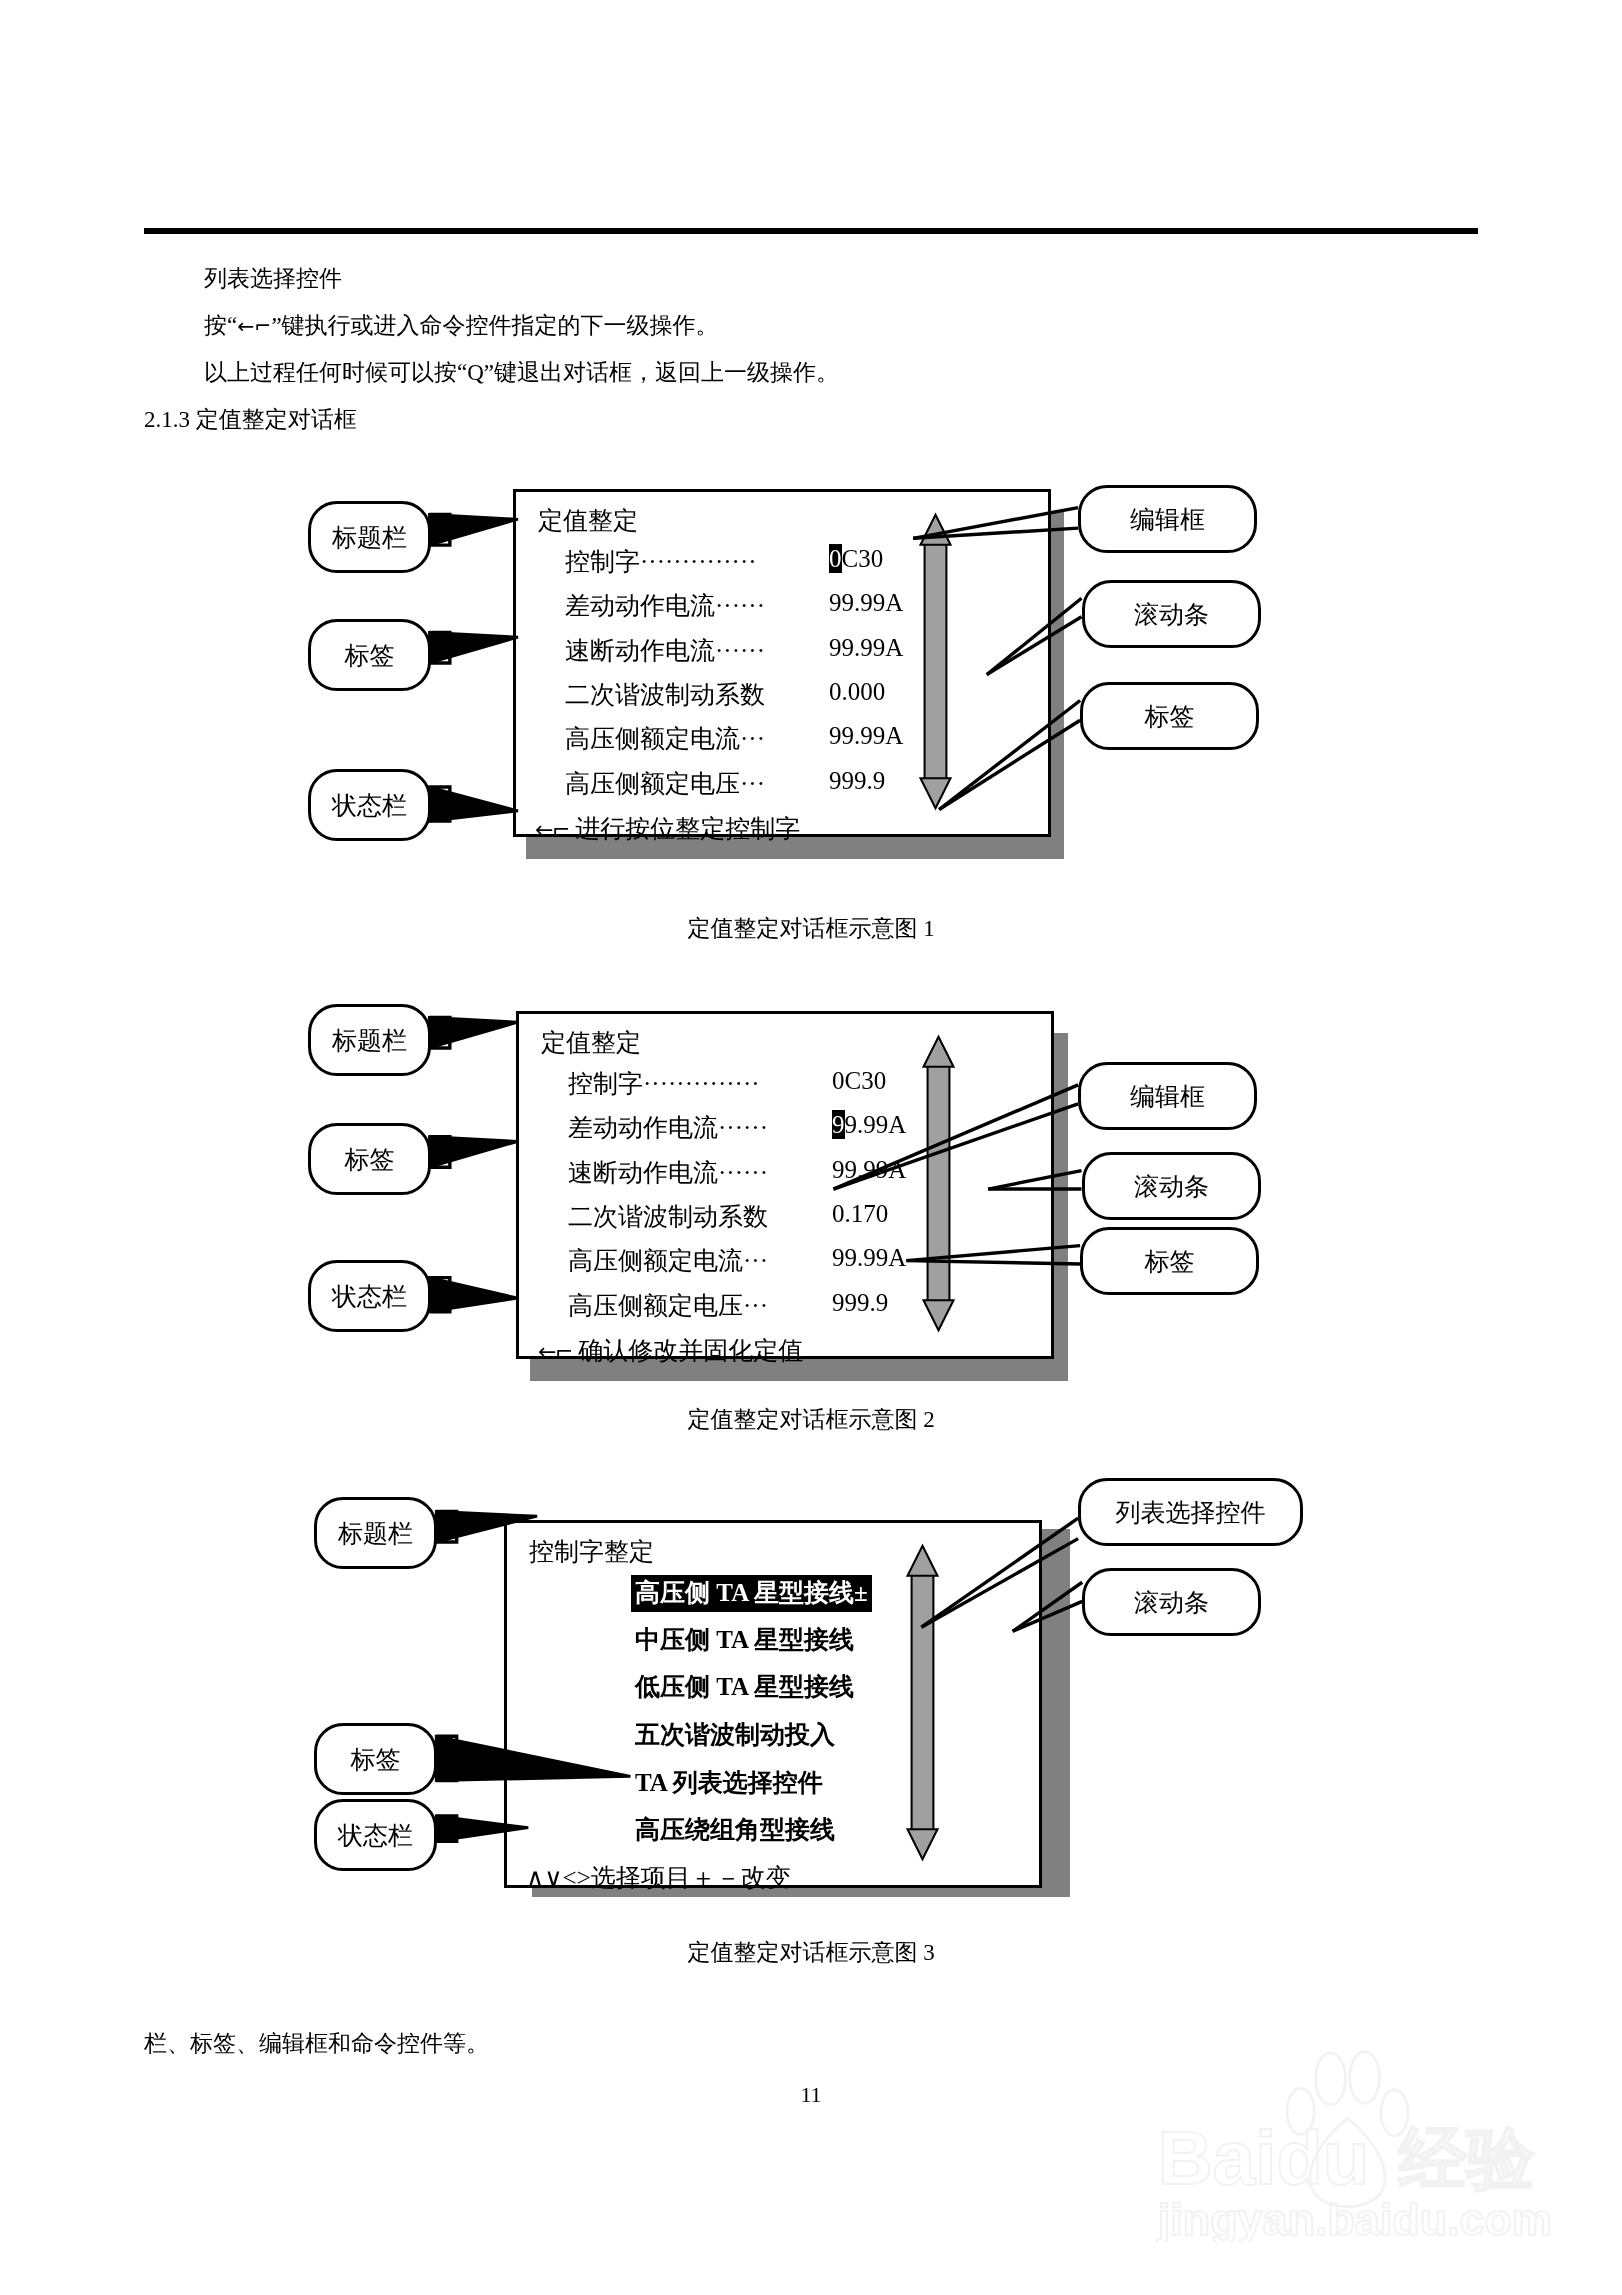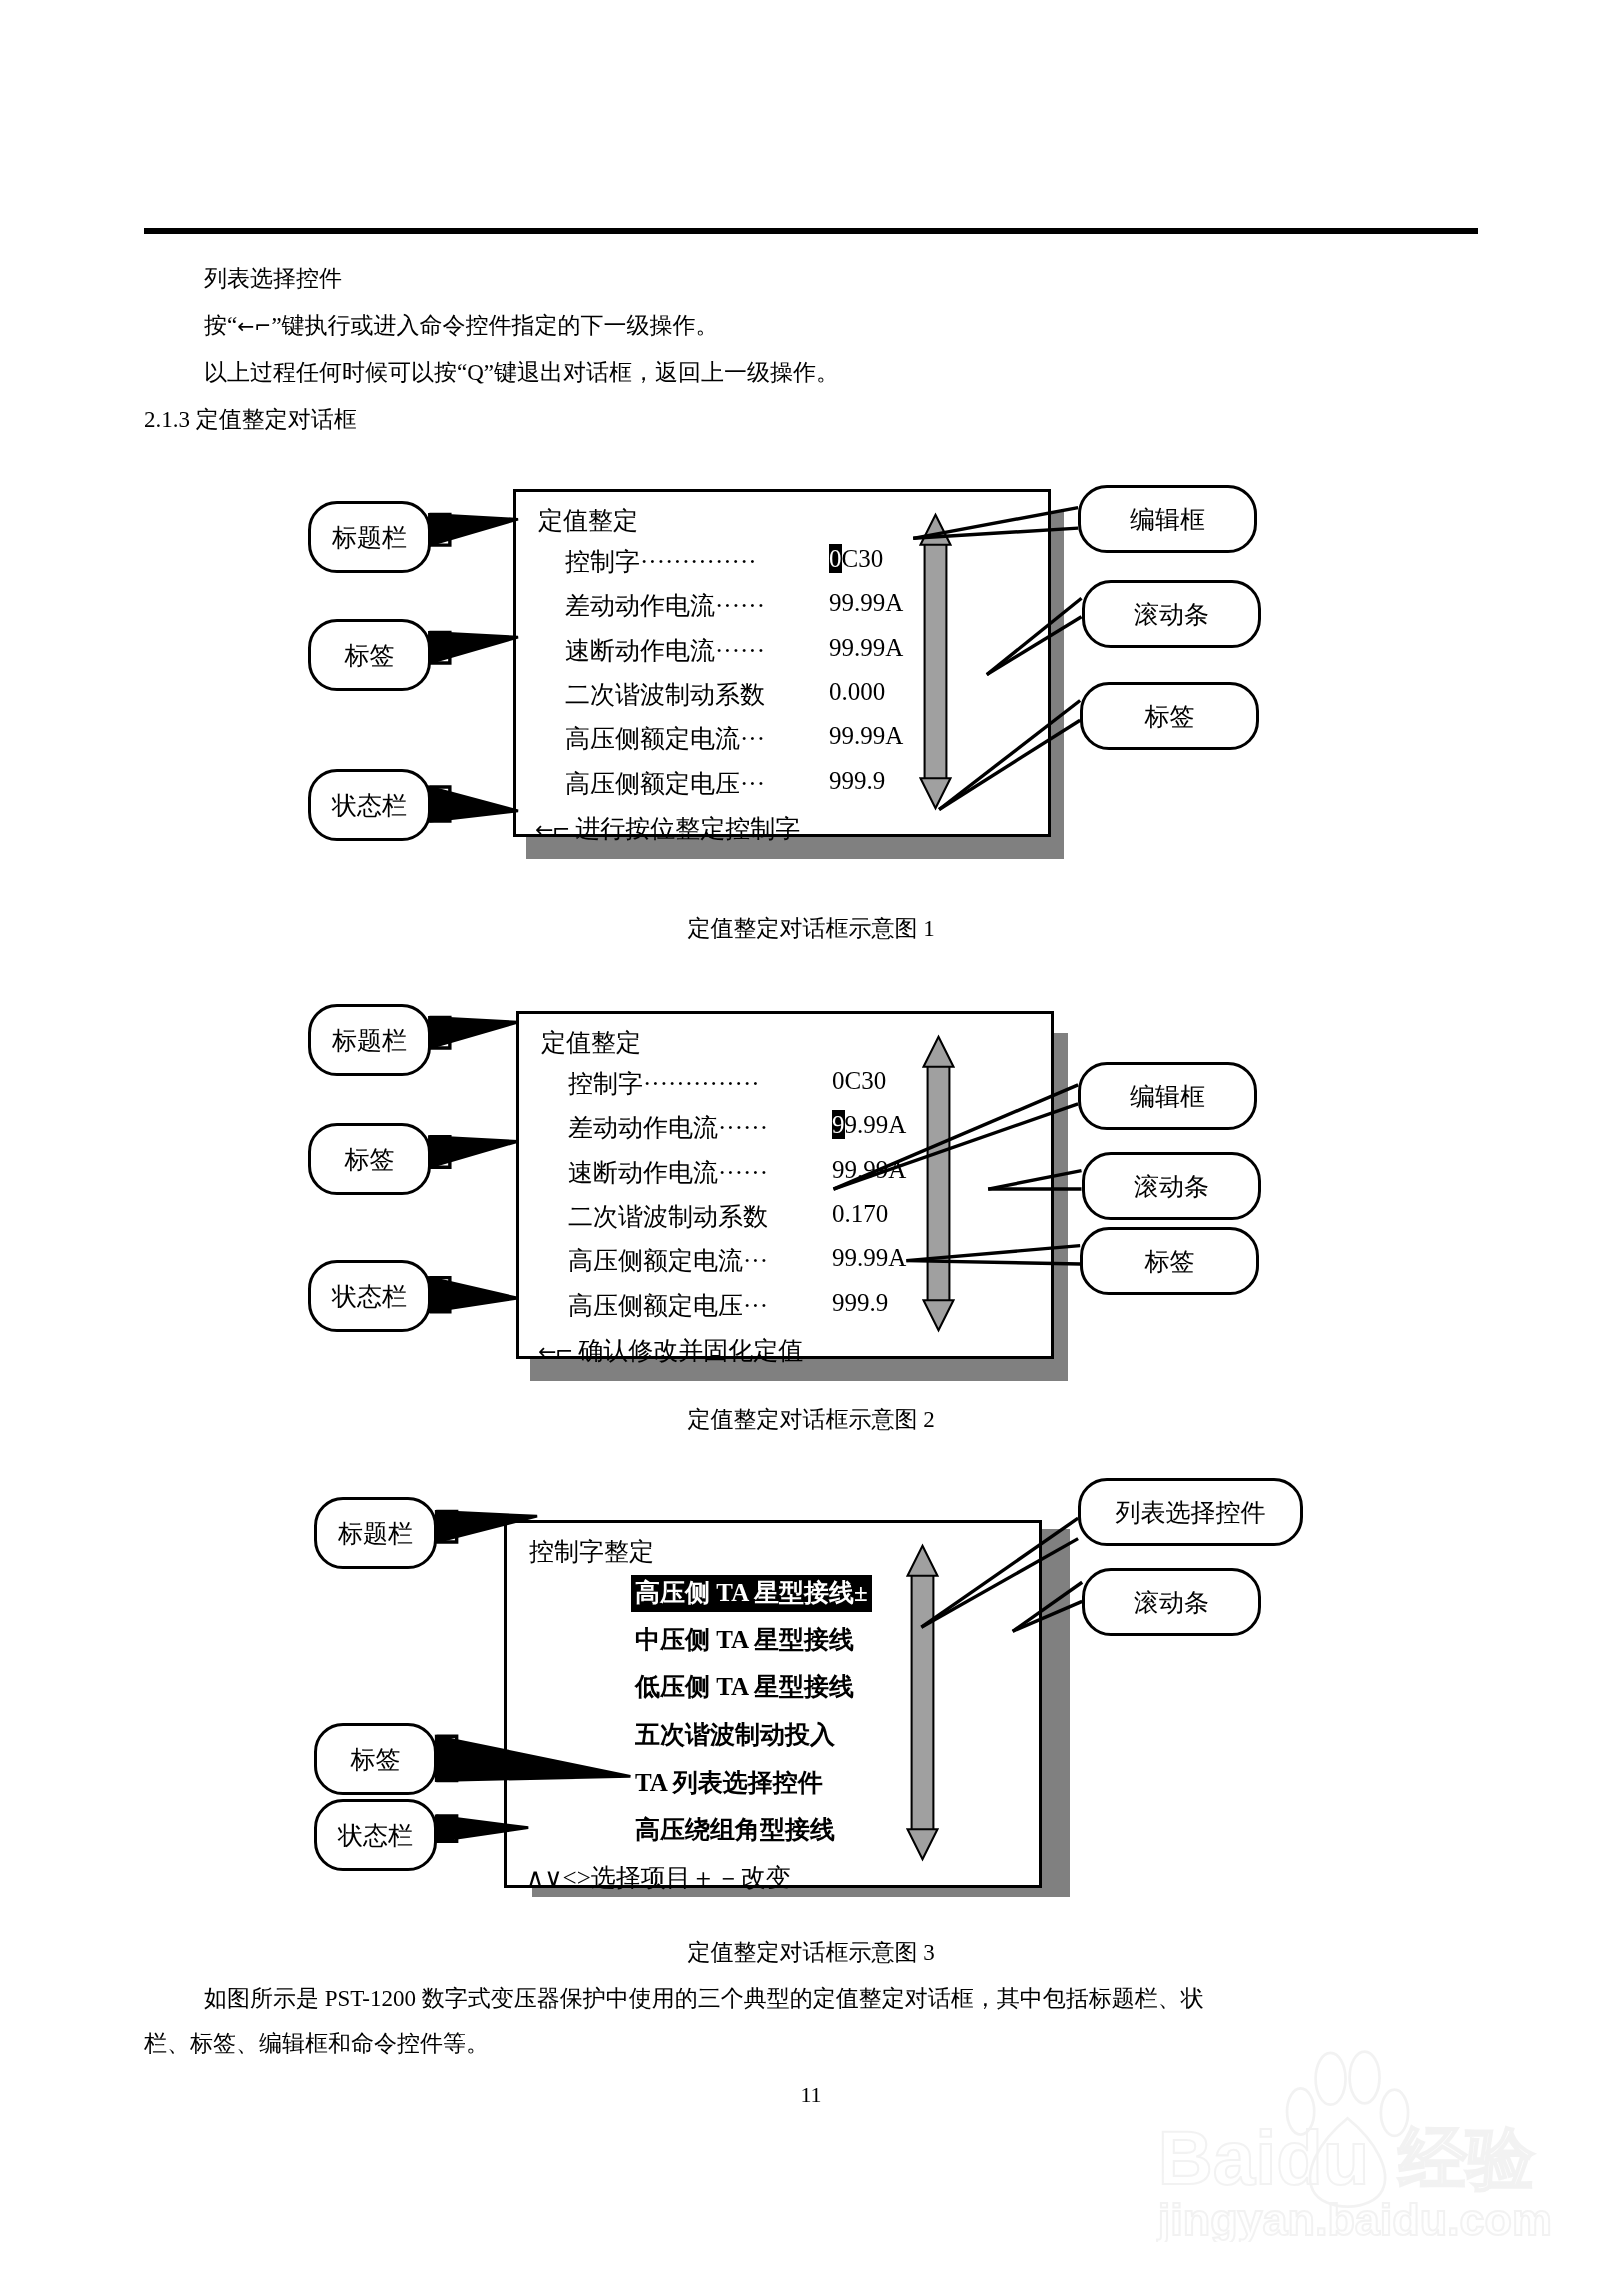--- a/index.html
+++ b/index.html
@@ -424,21 +424,20 @@
     <div class="callout" style="left:1078px; top:1478px; width:225px; height:68px;">
       <span>列表选择控件</span>
     </div>
     <div class="callout" style="left:1082px; top:1568px; width:179px; height:68px;">
       <span>滚动条</span>
     </div>
 
     <div class="caption" style="top:1937px;">定值整定对话框示意图 3</div>
   </div>
 
-  <div class="footer-text" style="left:204px; top:1983px;">如图所示是 PST-1200 数字式变压器保护中使用的三个典型的定值整定对话框，其中包括标题栏、状</div>
   <div class="footer-text" style="left:144px; top:2028px;">栏、标签、编辑框和命令控件等。</div>
 
   <div class="pageno" style="top:2082px;">11</div>
 
   <div class="watermark">
     <svg width="450" height="204" viewBox="0 0 660 300">
       <g>
         <ellipse cx="272" cy="60" rx="22" ry="38" fill="none" stroke="#d8d8d8" stroke-width="4"></ellipse>
         <ellipse cx="322" cy="58" rx="22" ry="38" fill="none" stroke="#d8d8d8" stroke-width="4"></ellipse>
         <ellipse cx="228" cy="108" rx="20" ry="34" fill="none" stroke="#d8d8d8" stroke-width="4"></ellipse>

